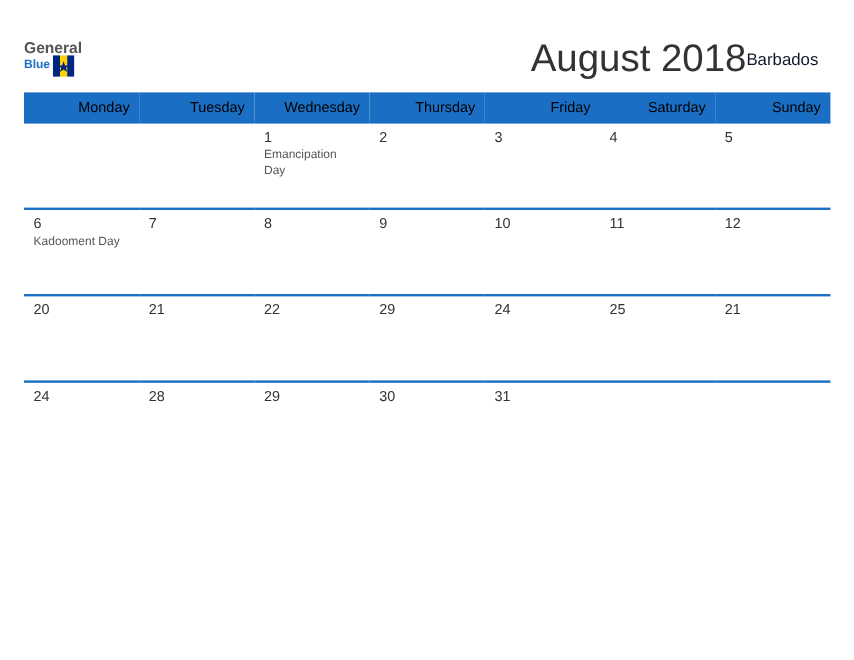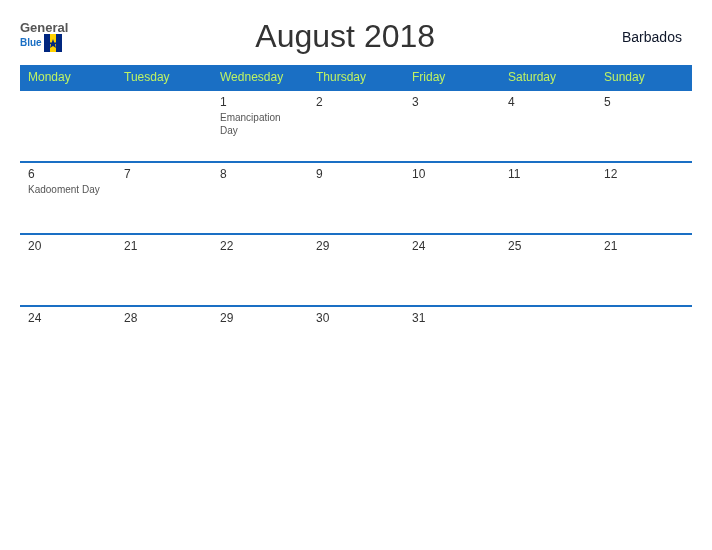--- a/index.html
+++ b/index.html
@@ -15,20 +15,21 @@
       height: 550px;
       background: #fff;
       padding: 18px 20px 10px 20px;
       position: relative;
     }
     .header {
       display: flex;
       align-items: center;
       justify-content: space-between;
       margin-bottom: 10px;
+      margin-top: 12px;
     }
     .logo {
       display: flex;
       align-items: center;
       gap: 0;
     }
     .logo-text-general {
       font-size: 13px;
       font-weight: bold;
       color: #555;
@@ -42,42 +43,42 @@
     }
     .logo-flag {
       width: 18px;
       height: 18px;
       margin-left: 2px;
     }
     .month-title {
       font-size: 32px;
       font-weight: normal;
       color: #333;
-      text-align: center;
+      text-align: right;
       flex: 1;
     }
     .country {
       font-size: 14px;
       color: #0f172a;
       min-width: 70px;
       text-align: left;
     }
     .calendar {
       width: 100%;
       border-collapse: collapse;
     }
     .calendar thead tr {
       background: #1a6fc4;
     }
     .calendar thead th {
-      color: #bef264;
+      color: #000000;
       font-size: 12px;
       font-weight: normal;
       padding: 5px 8px;
-      text-align: left;
+      text-align: right;
       border: none;
     }
     .calendar tbody tr {
       border-top: 2px solid #1a6fc4;
     }
     .calendar tbody td {
       vertical-align: top;
       padding: 4px 8px 4px 8px;
       height: 72px;
       width: calc(100% / 7);

